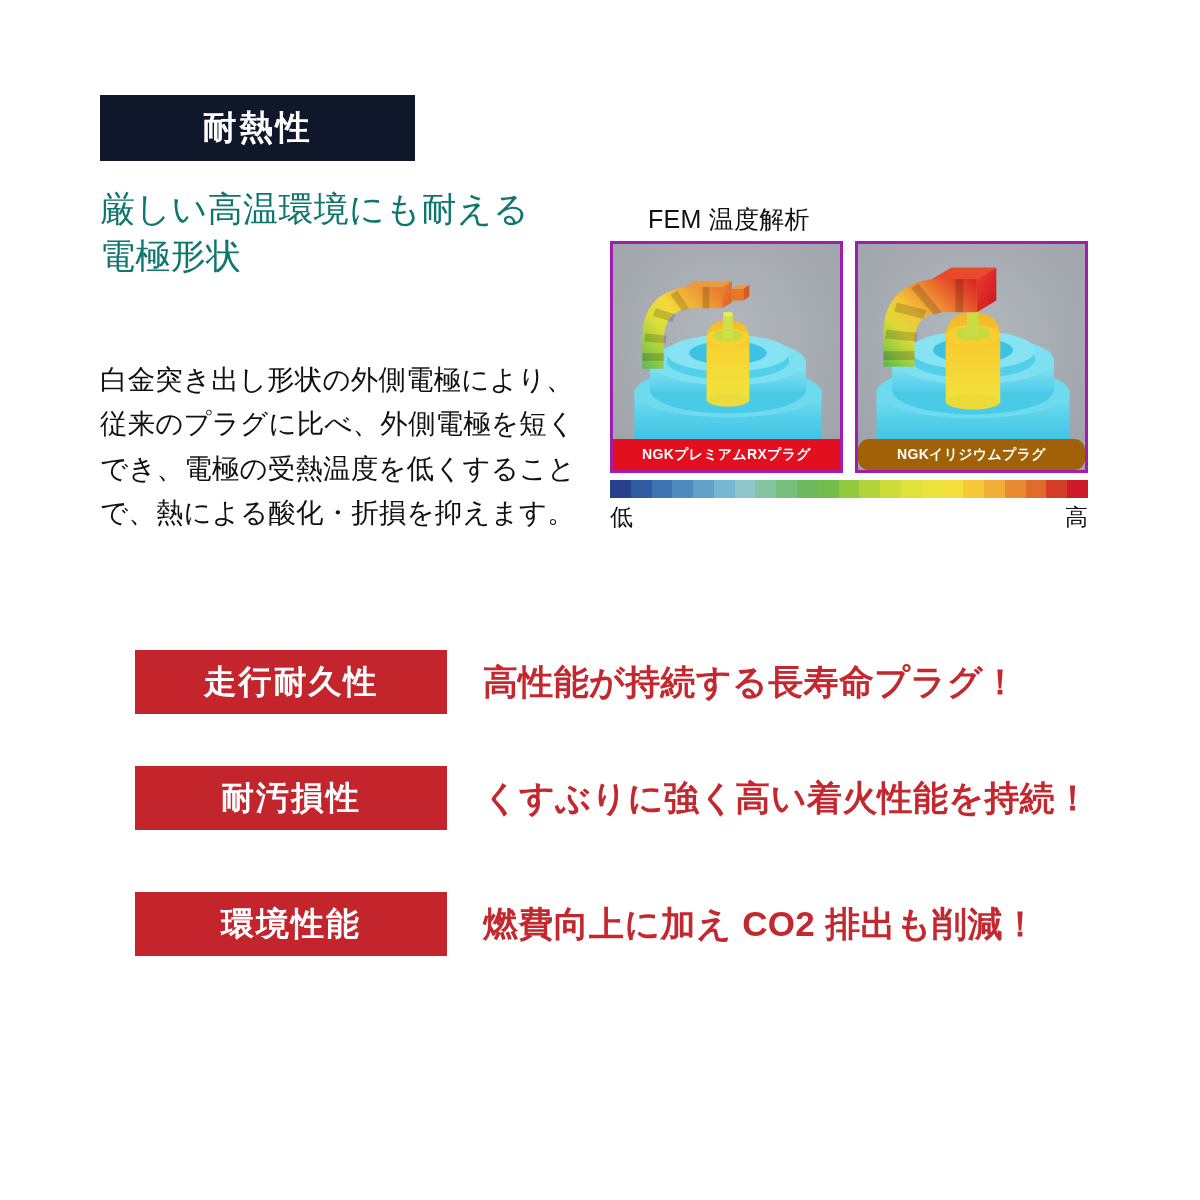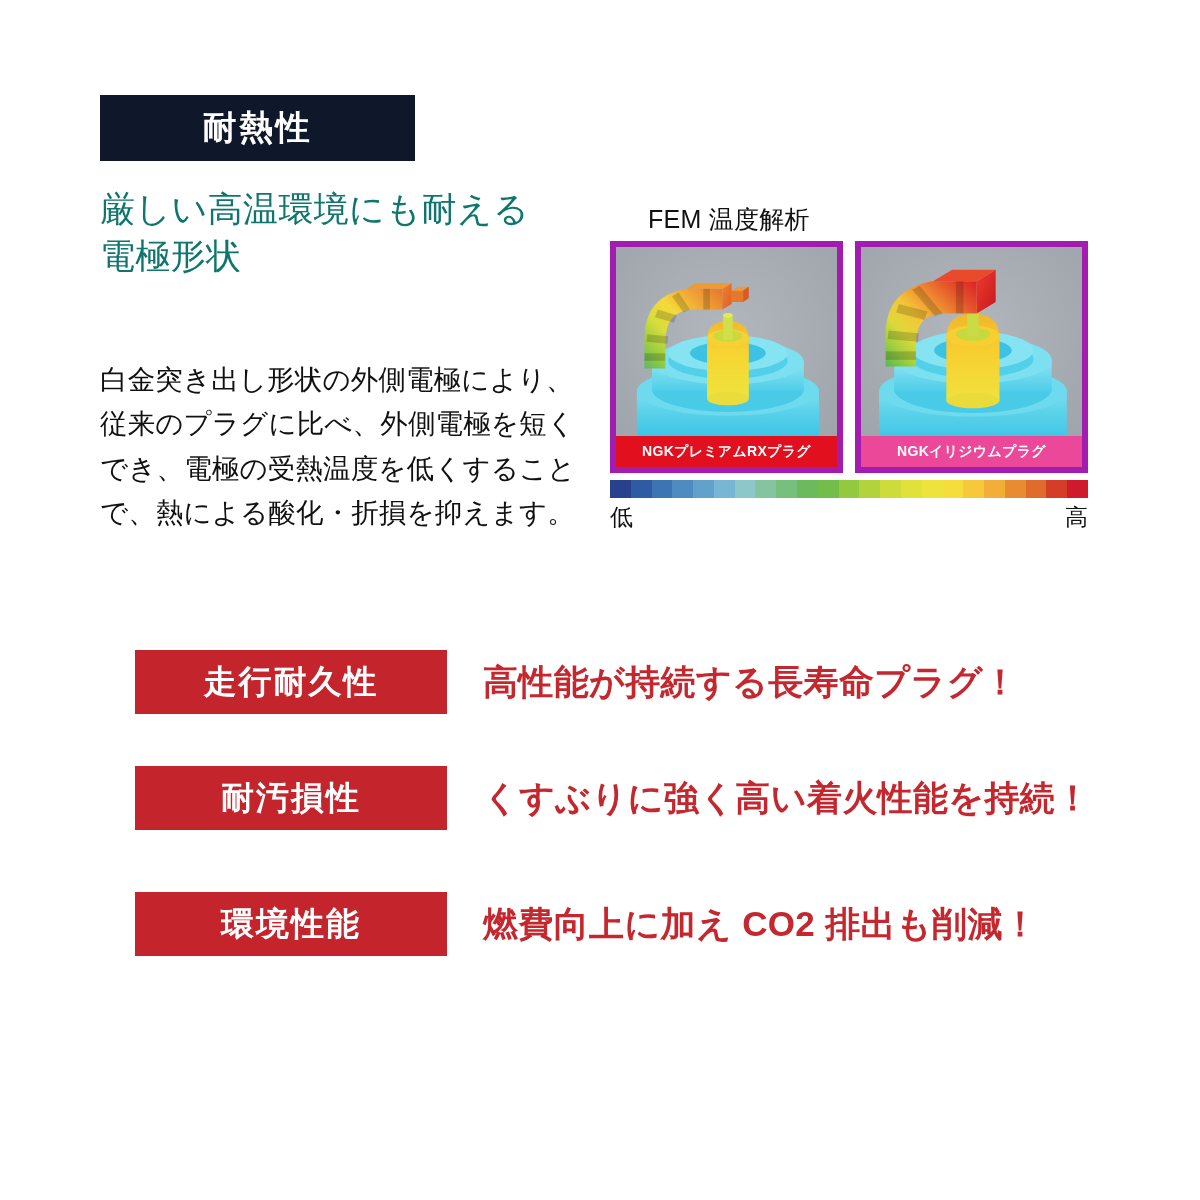--- a/index.html
+++ b/index.html
@@ -33,21 +33,21 @@
 
   
   .fem-title{
     position:absolute;left:648px;top:203px;
     font-size:25px;color:#111111;font-weight:400;letter-spacing:.01em;
   }
   .fem-panels{position:absolute;left:610px;top:241px;width:478px;height:232px;
     display:flex;justify-content:space-between;}
   .fem-panel{
     position:relative;width:233px;height:232px;overflow:hidden;
-    background:#a9aeb4;border:6px solid #a21caf;box-sizing:border-box;
+    background:#a9aeb4;border:3px solid #a21caf;box-sizing:border-box;
   }
   .fem-panel svg{display:block;width:100%;height:100%;}
   .fem-caption{
     position:absolute;left:0;bottom:0;width:100%;height:31px;
     display:flex;align-items:center;justify-content:center;
     color:#ffffff;font-size:14px;font-weight:700;letter-spacing:.02em;
     box-sizing:border-box;
   }
   .cap-rx{background:#e2101f;}
   .cap-ir{background:#00509d;}
@@ -231,21 +231,21 @@
         <path d="M122 36 L142 24 L142 58 L122 70 Z" fill="url(#irTip)"></path>
         <path d="M76 36 L96 24 L142 24 L122 36 Z" fill="#ea4a2c"></path>
         <g opacity="0.16" fill="#000000">
           <path d="M26 110 L58 110 L58 119 L26 119 Z"></path>
           <path d="M29 88 L61 91 L60 100 L28 97 Z"></path>
           <path d="M40 60 L70 68 L67 77 L37 69 Z"></path>
           <path d="M62 41 L86 70 L78 73 L54 45 Z"></path>
           <path d="M100 36 L100 70 L108 70 L108 36 Z"></path>
         </g>
       </svg>
-      <div class="fem-caption cap-ir" style="background: #ec4899;">NGKイリジウムプラグ</div>
+      <div class="fem-caption cap-ir" style="background: #a16207; border-radius: 11px;">NGKイリジウムプラグ</div>
     </div>
   </div>
 
   <div class="scale-wrap">
     <div class="scale-bar" id="scale-bar">
         <i style="background: rgb(39, 65, 140);"></i>
         <i style="background: rgb(47, 91, 164);"></i>
         <i style="background: rgb(61, 116, 179);"></i>
         <i style="background: rgb(78, 140, 192);"></i>
         <i style="background: rgb(98, 162, 202);"></i>

